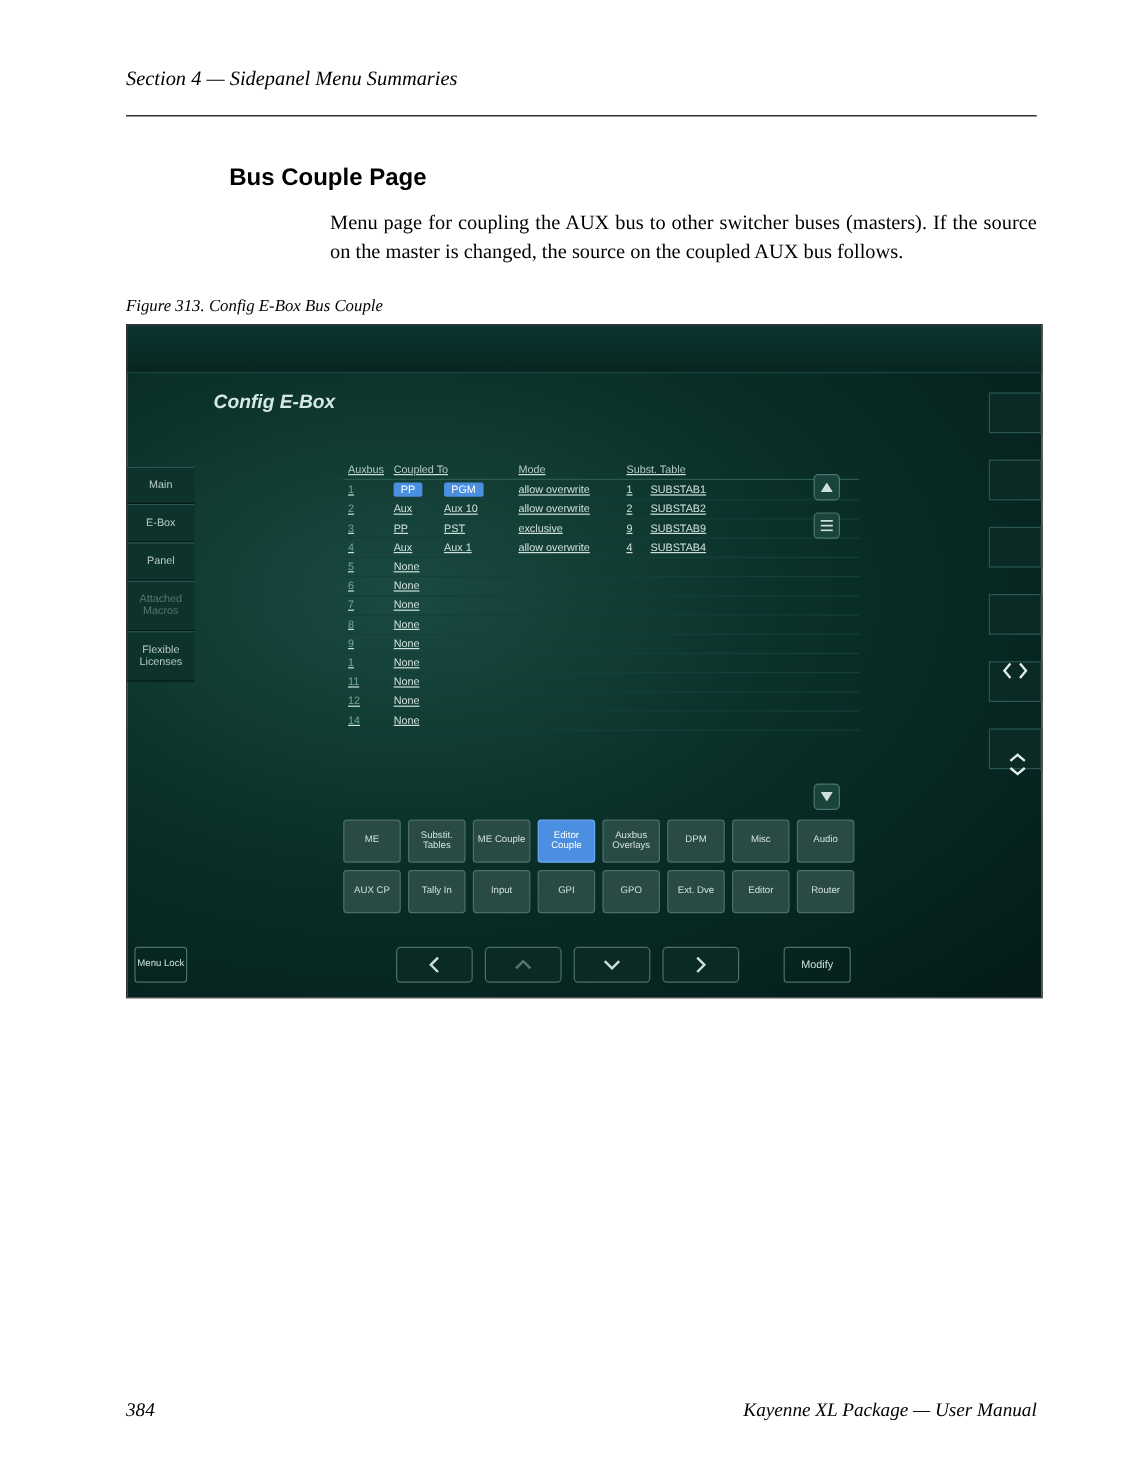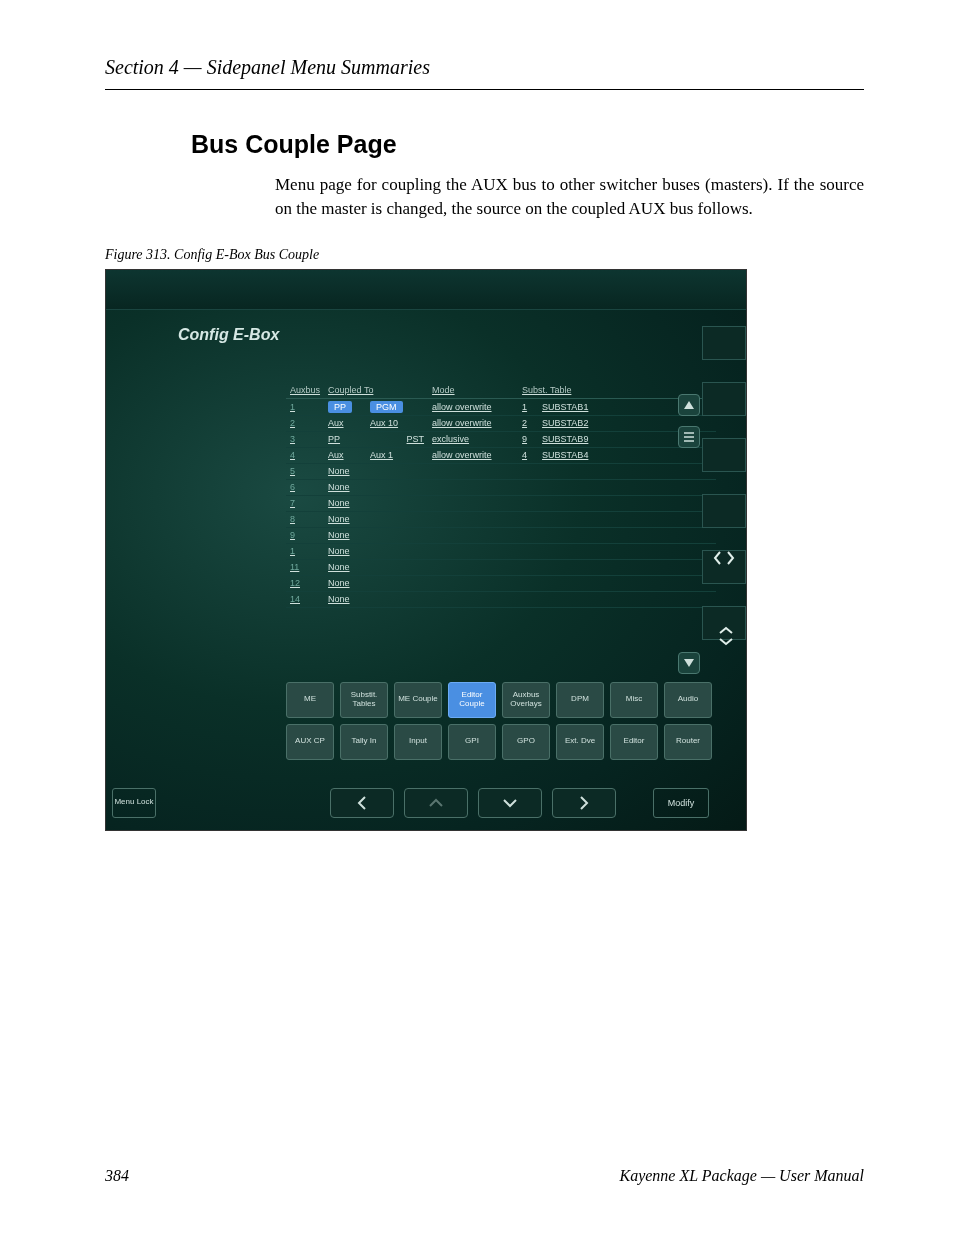--- a/index.html
+++ b/index.html
@@ -7,48 +7,48 @@
     background: #fff;
     font-family: Georgia, 'Times New Roman', serif;
     color: #000;
     width: 954px;
     height: 1235px;
     position: relative;
     padding: 56px 90px 0 105px;
   }
   .section-header {
     font-style: italic;
-    font-size: 20px;
+    font-size: 17px;
     border-bottom: 1px solid #000;
-    padding-bottom: 10px;
+    padding-bottom: 20px;
     margin-bottom: 40px;
   }
   .page-title {
     font-family: Arial, Helvetica, sans-serif;
     font-weight: bold;
-    font-size: 25px;
+    font-size: 20px;
     margin-left: 86px;
     margin-bottom: 14px;
   }
   .body-text {
     font-size: 17px;
     line-height: 1.4;
     margin-left: 170px;
     margin-bottom: 26px;
     text-align: justify;
   }
   .figure-caption {
     font-style: italic;
     font-size: 14px;
     margin-left: 0;
     margin-bottom: 6px;
   }
   
   .ui-panel {
-    width: 642px;
+    width: 764px;
     height: 562px;
     background: #0b2a26;
     background: radial-gradient(ellipse at 30% 40%, #1a4a42 0%, #0a3028 45%, #062420 75%, #041a16 100%);
     position: relative;
     font-family: Arial, Helvetica, sans-serif;
     border: 1px solid #333;
     overflow: hidden;
   }
   .ui-panel * { font-family: Arial, Helvetica, sans-serif; }
   .top-bar {
@@ -199,20 +199,27 @@
 <div class="page-title">Bus Couple Page</div>
 
 <div class="body-text">Menu page for coupling the AUX bus to other switcher buses (masters). If the source on the master is changed, the source on the coupled AUX bus follows.</div>
 
 <div class="figure-caption">Figure 313.  Config E-Box Bus Couple</div>
 
 <div class="ui-panel">
   <div class="top-bar"></div>
   <div class="title-band">Config E-Box</div>
 
+  <div class="left-nav">
+    <div class="nav-item">Main</div>
+    <div class="nav-item">E-Box</div>
+    <div class="nav-item">Panel</div>
+    <div class="nav-item disabled">Attached Macros</div>
+    <div class="nav-item">Flexible Licenses</div>
+  </div>
 
   <div class="table-area">
     <table class="tbl">
       <thead>
           <tr>
         <th>Auxbus</th>
         <th colspan="2">Coupled To</th>
         <th>Mode</th>
         <th colspan="2">Subst. Table</th>
       </tr>
@@ -230,21 +237,21 @@
             <td class="c0">2</td>
             <td style="width: 42px;">Aux</td>
             <td style="width: 62px;">Aux 10</td>
             <td style="width: 90px;">allow overwrite</td>
             <td style="width: 20px;">2</td>
             <td>SUBSTAB2</td>
           </tr>
           <tr>
             <td class="c0">3</td>
             <td style="width: 42px;">PP</td>
-            <td style="width: 62px; text-align: right;">PST</td>
+            <td style="width: 62px;">PST</td>
             <td style="width: 90px;">exclusive</td>
             <td style="width: 20px;">9</td>
             <td>SUBSTAB9</td>
           </tr>
           <tr>
             <td class="c0">4</td>
             <td style="width: 42px;">Aux</td>
             <td style="width: 62px;">Aux 1</td>
             <td style="width: 90px;">allow overwrite</td>
             <td style="width: 20px;">4</td>

